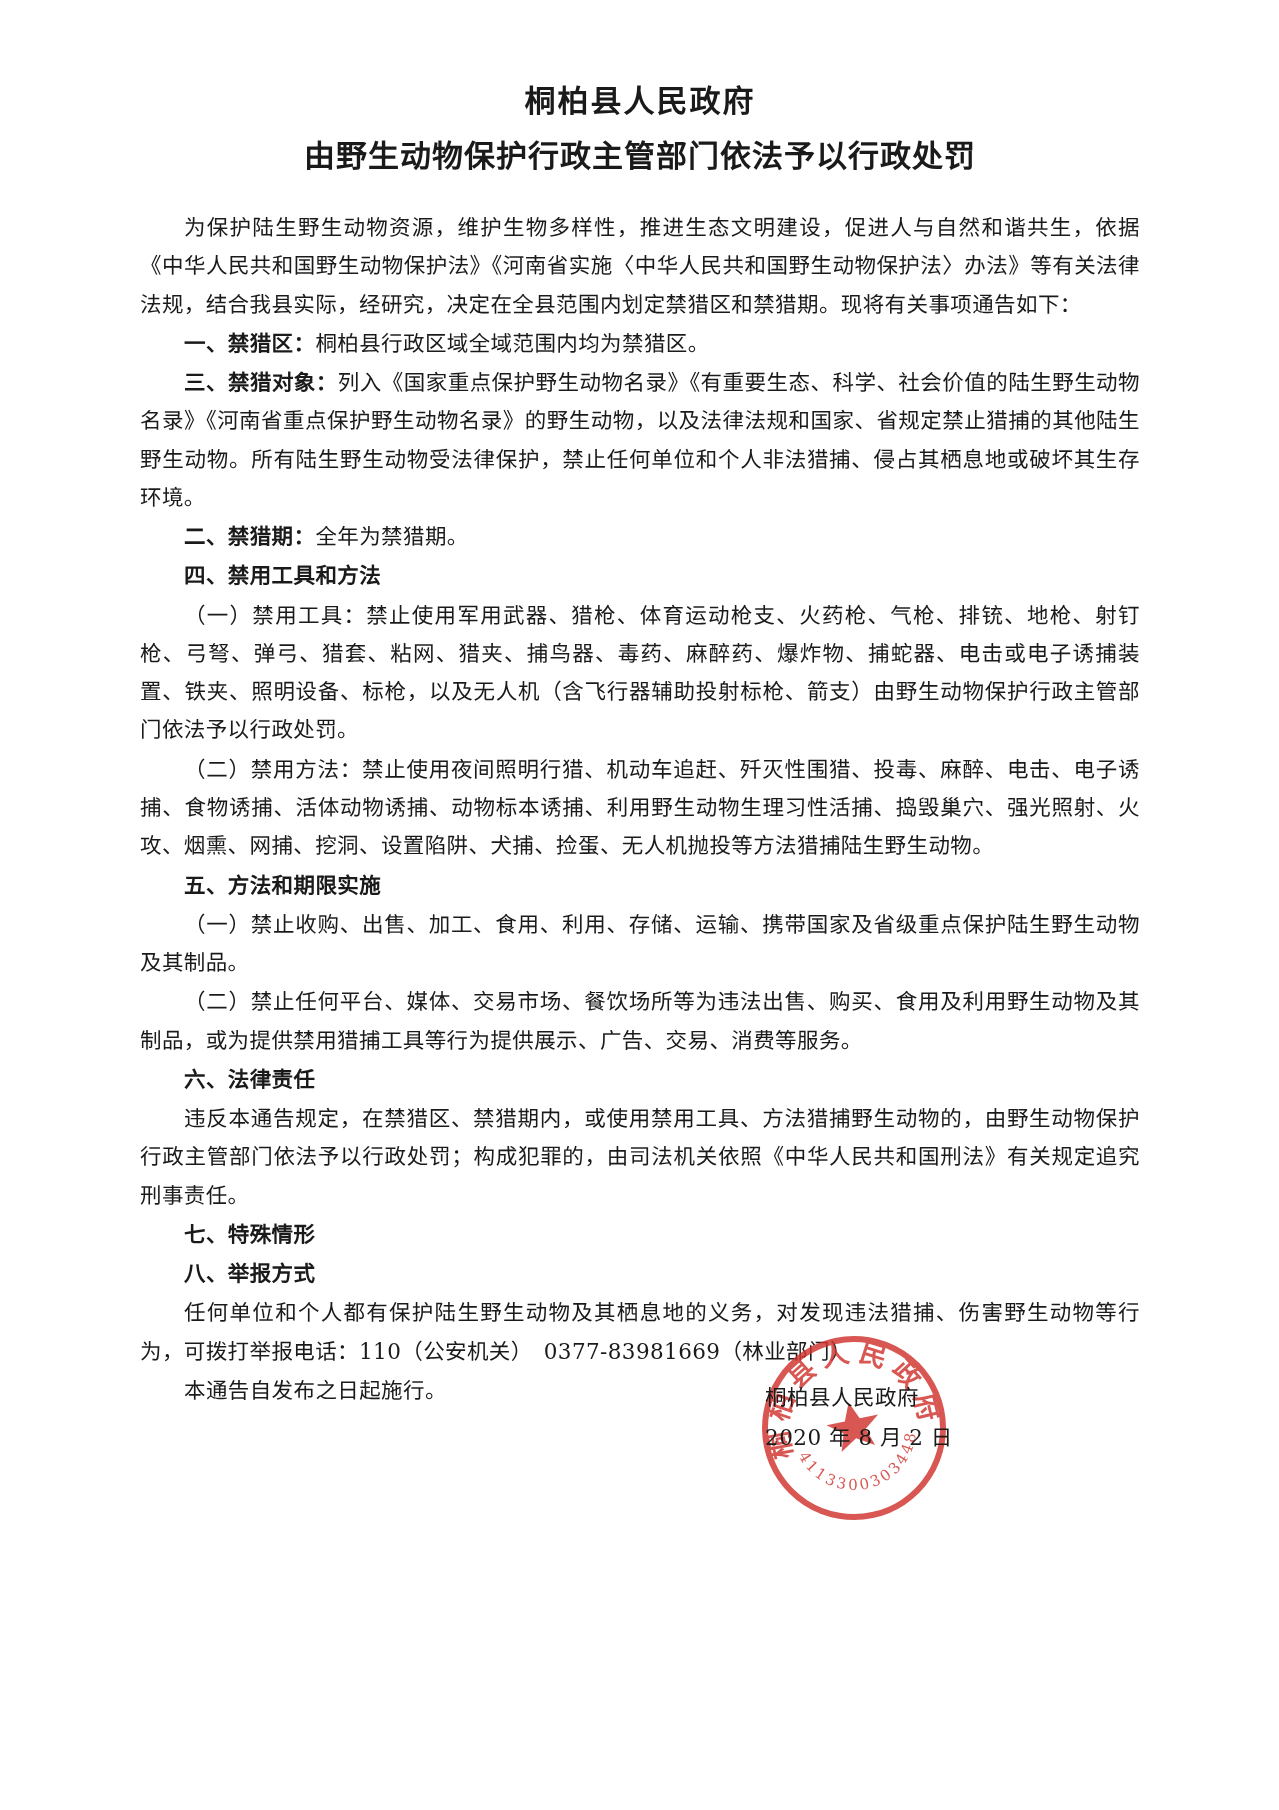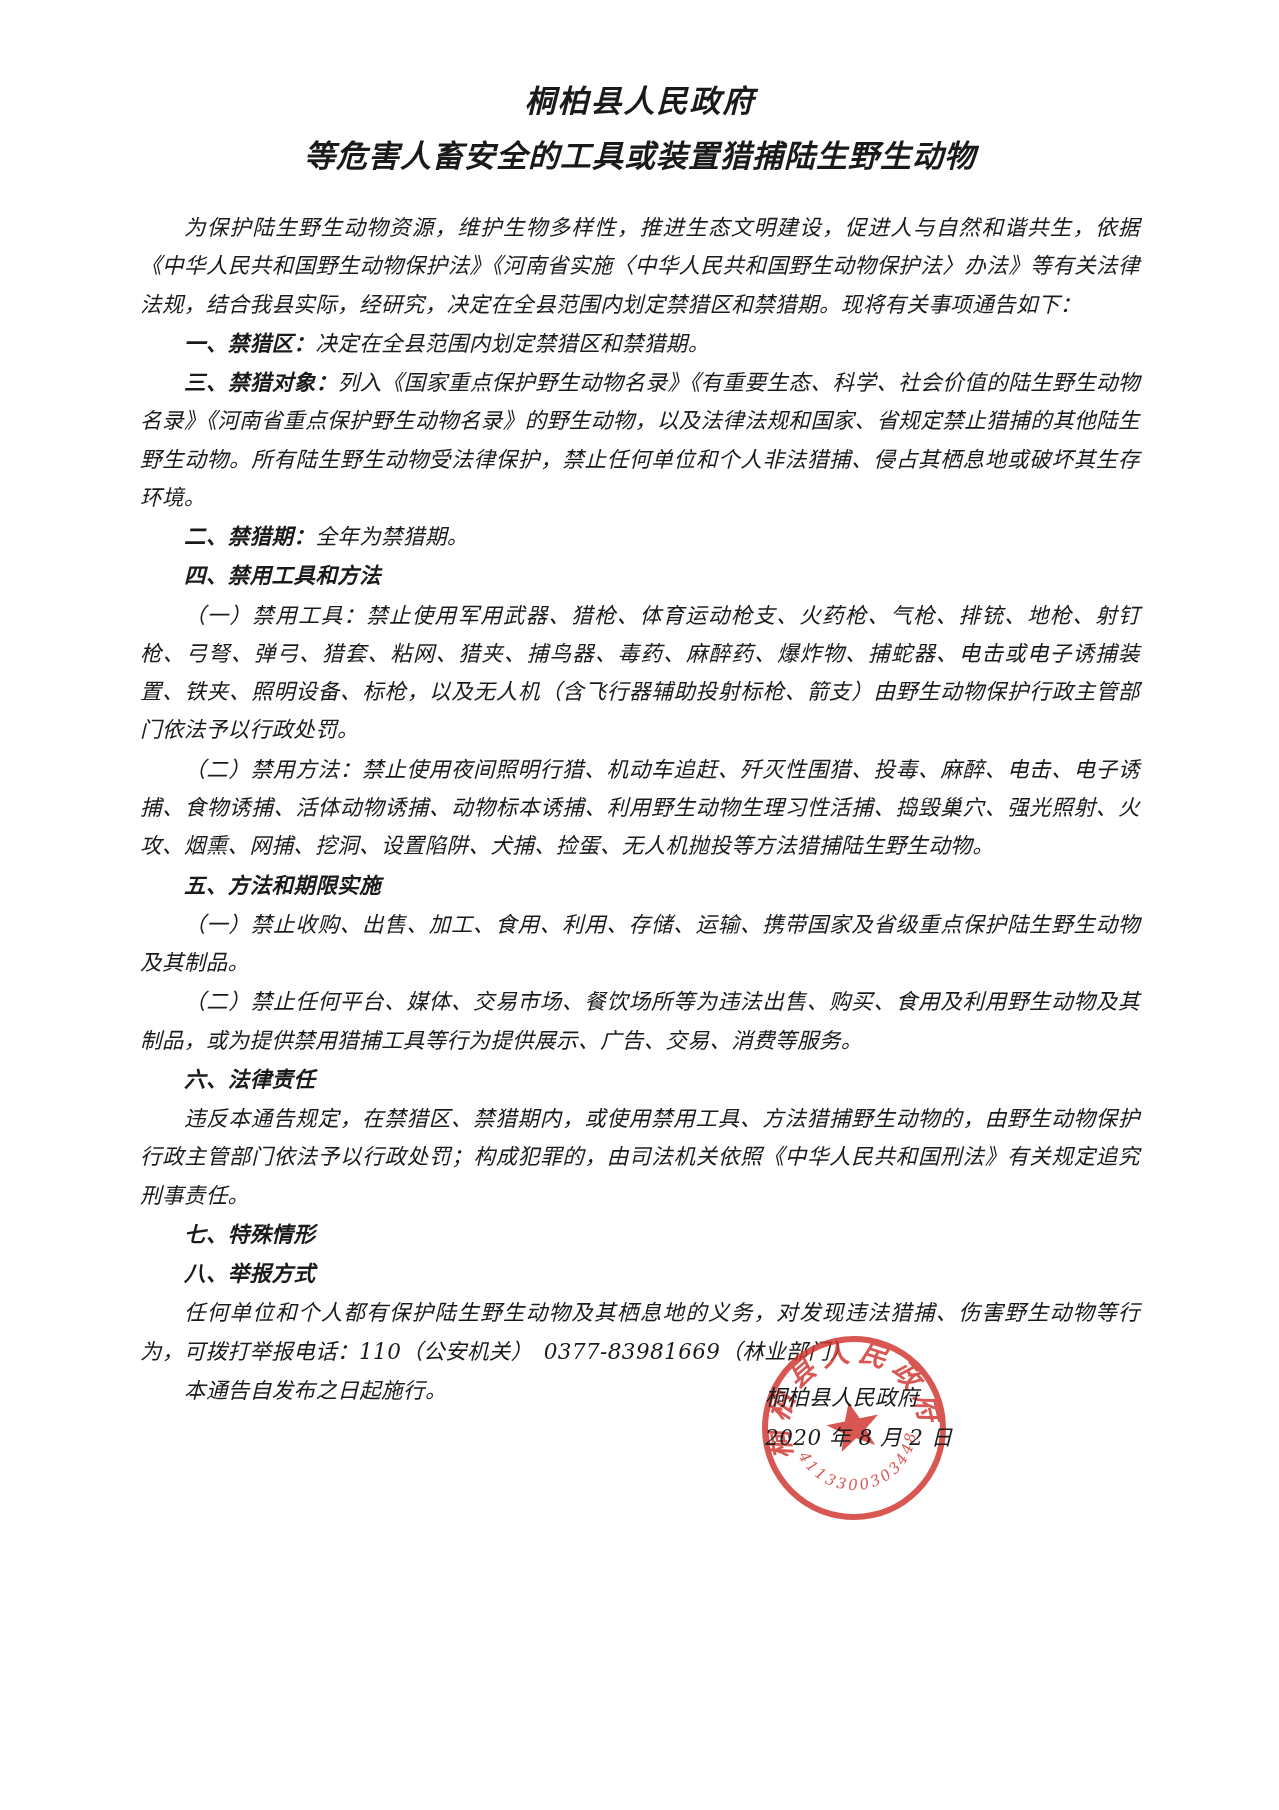--- a/index.html
+++ b/index.html
@@ -14,21 +14,20 @@
     font-family: "DejaVu Serif", "Liberation Serif", serif;
     color: #1a1a1a;
     overflow: hidden;
   }
   .page {
     position: relative;
     width: 1187px;
     height: 1810px;
     padding: 11px;
     box-sizing: border-box;
-    font-style: italic;
   }
   .doc-body {
     position: absolute;
     left: 140px;
     top: 78px;
     width: 1000px;
   }
   .title-block {
     text-align: center;
     margin-bottom: 30px;
@@ -98,26 +97,26 @@
 </style>
 </head>
 <body>
 
 <div class="page">
 
   <div class="doc-body">
 
     <div class="title-block">
       <div class="title-line1">桐柏县人民政府</div>
-      <div class="title-line2">等危害人畜安全的工具或装置猎捕陆生野生动物</div>
+      <div class="title-line2">由野生动物保护行政主管部门依法予以行政处罚</div>
     </div>
 
     <p class="para indent2">为保护陆生野生动物资源，维护生物多样性，推进生态文明建设，促进人与自然和谐共生，依据《中华人民共和国野生动物保护法》《河南省实施〈中华人民共和国野生动物保护法〉办法》等有关法律法规，结合我县实际，经研究，决定在全县范围内划定禁猎区和禁猎期。现将有关事项通告如下：</p>
 
-    <p class="para indent2"><span class="bold">一、禁猎区：</span><span>决定在全县范围内划定禁猎区和禁猎期。</span></p>
+    <p class="para indent2"><span class="bold">一、禁猎区：</span><span>桐柏县行政区域全域范围内均为禁猎区。</span></p>
 
     <p class="para indent2"><span class="bold">三、禁猎对象：</span><span>列入《国家重点保护野生动物名录》《有重要生态、科学、社会价值的陆生野生动物名录》《河南省重点保护野生动物名录》的野生动物，以及法律法规和国家、省规定禁止猎捕的其他陆生野生动物。所有陆生野生动物受法律保护，禁止任何单位和个人非法猎捕、侵占其栖息地或破坏其生存环境。</span></p>
 
     <p class="para indent2"><span class="bold">二、禁猎期：</span><span>全年为禁猎期。</span></p>
 
     <p class="para indent2 heading">四、禁用工具和方法</p>
 
     <p class="para indent2">（一）禁用工具：禁止使用军用武器、猎枪、体育运动枪支、火药枪、气枪、排铳、地枪、射钉枪、弓弩、弹弓、猎套、粘网、猎夹、捕鸟器、毒药、麻醉药、爆炸物、捕蛇器、电击或电子诱捕装置、铁夹、照明设备、标枪，以及无人机（含飞行器辅助投射标枪、箭支）由野生动物保护行政主管部门依法予以行政处罚。</p>
 
     <p class="para indent2">（二）禁用方法：禁止使用夜间照明行猎、机动车追赶、歼灭性围猎、投毒、麻醉、电击、电子诱捕、食物诱捕、活体动物诱捕、动物标本诱捕、利用野生动物生理习性活捕、捣毁巢穴、强光照射、火攻、烟熏、网捕、挖洞、设置陷阱、犬捕、捡蛋、无人机抛投等方法猎捕陆生野生动物。</p>

